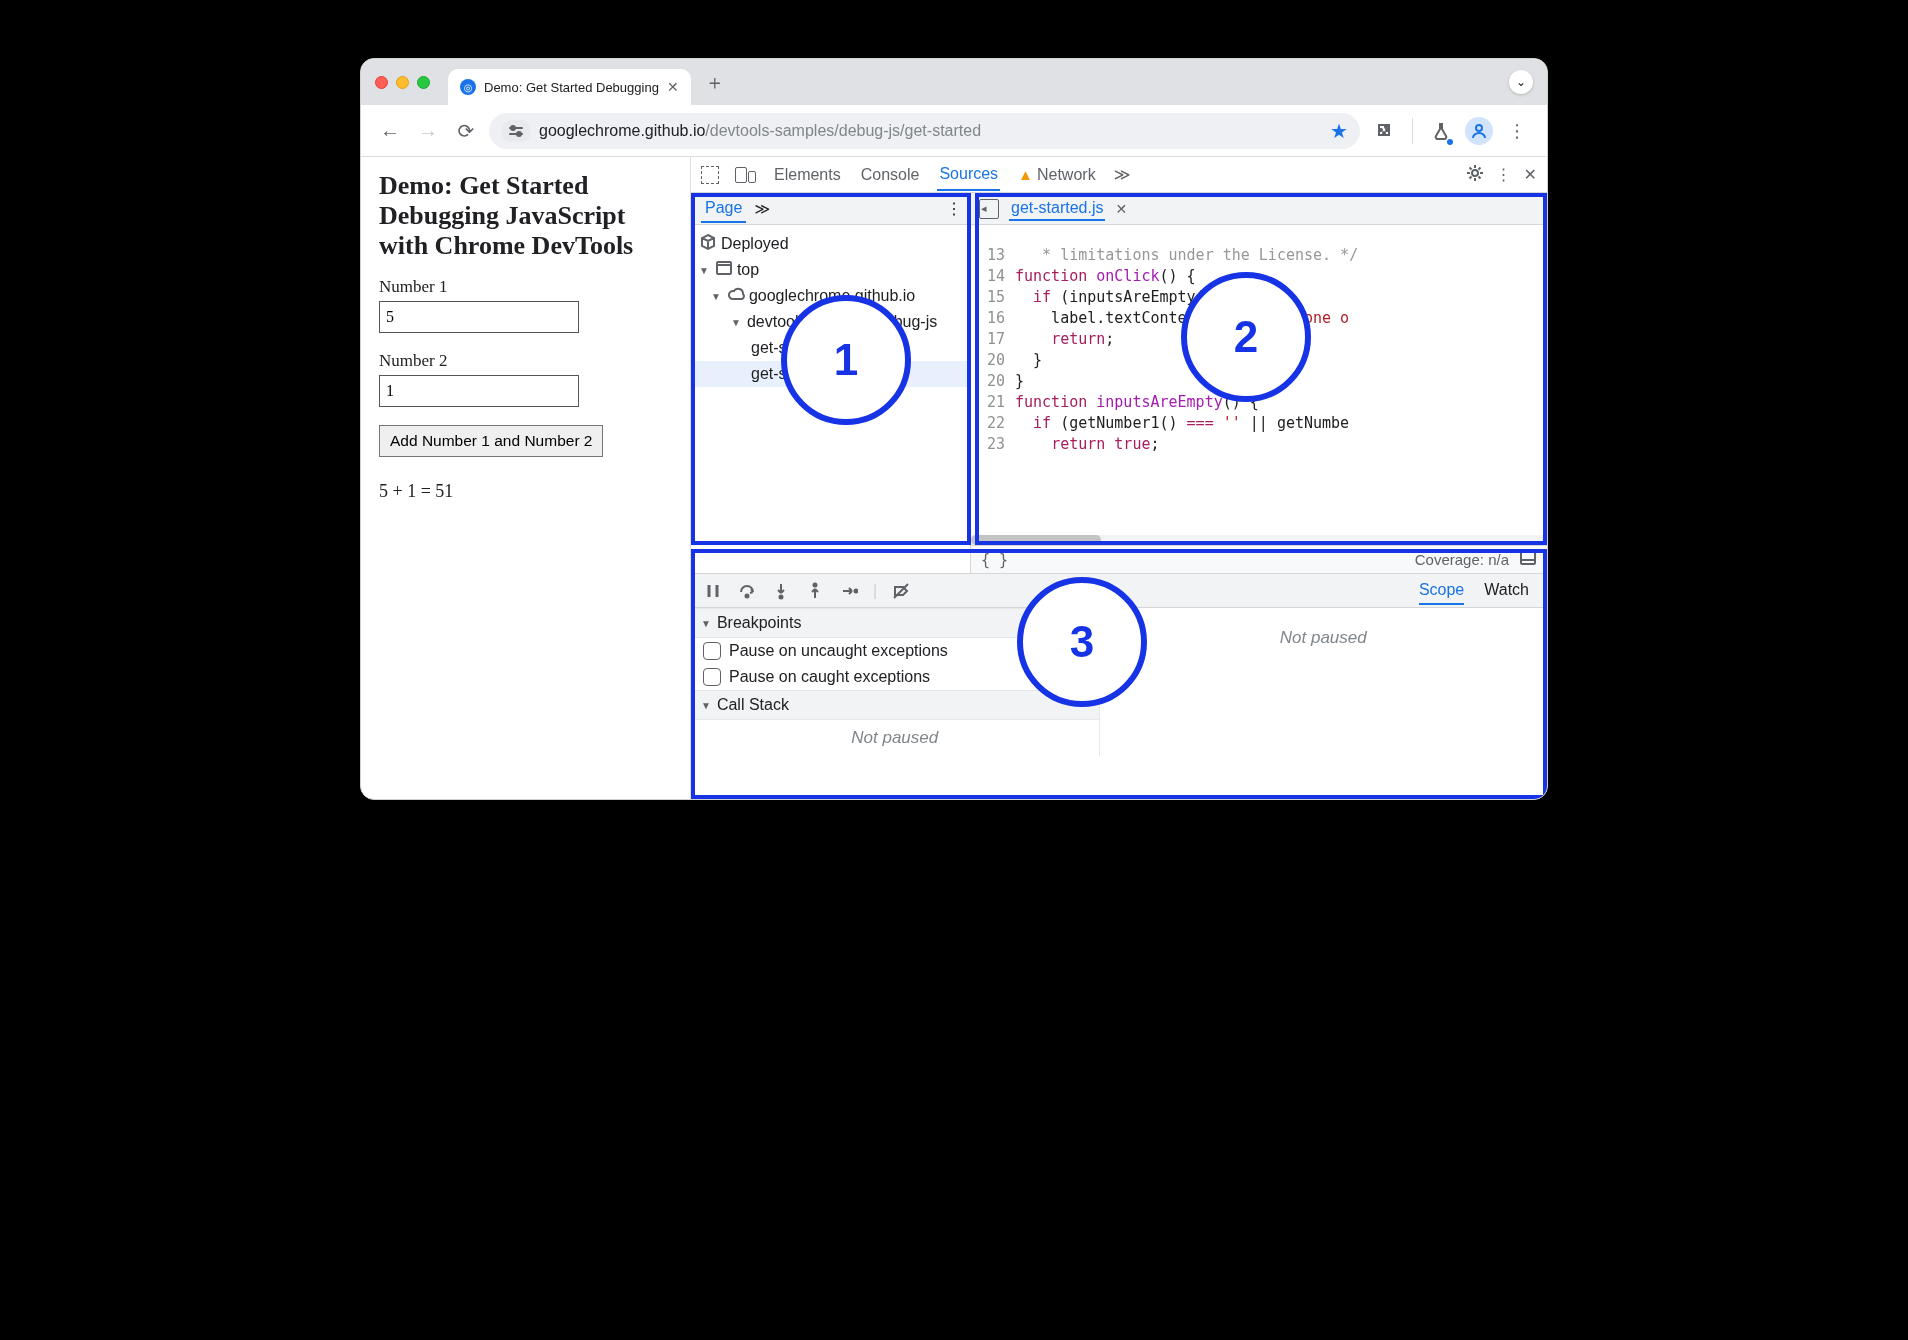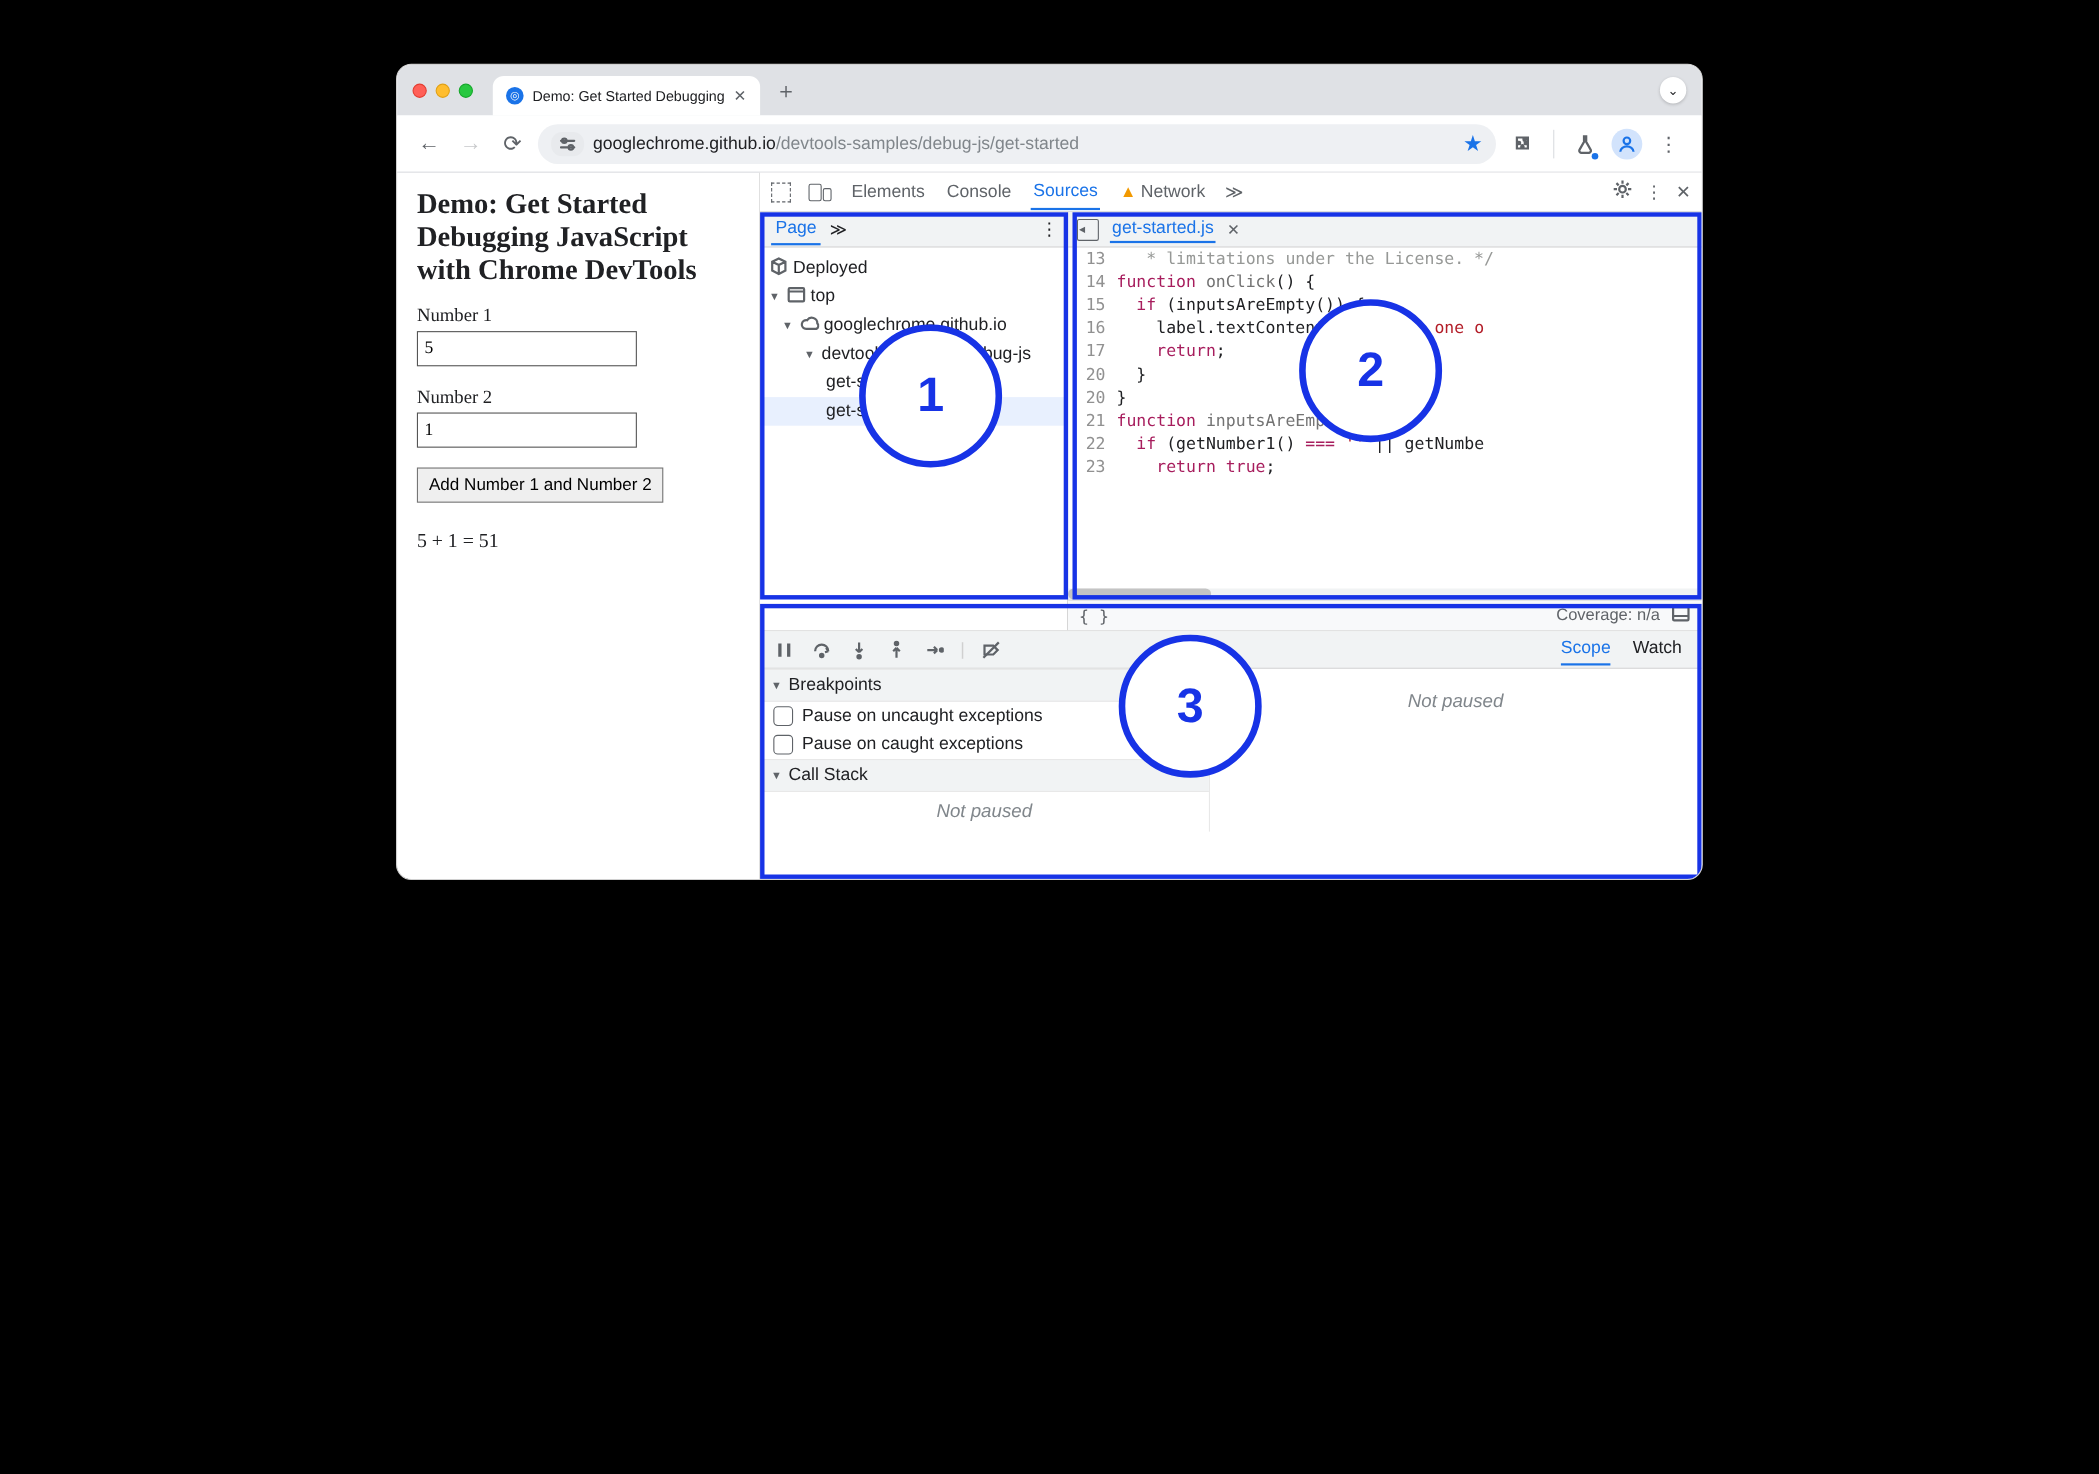--- a/index.html
+++ b/index.html
@@ -116,25 +116,25 @@
   .tree .indent1{padding-left:20px;} .tree .indent2{padding-left:40px;} .tree .indent3{padding-left:60px;}
   .tri { font-size:10px;color:#5f6368;}
   .ico { width:16px;display:inline-block;text-align:center;color:#5f6368;}
 
   
   .p2 { flex:1; display:flex;flex-direction:column;}
   .p2-tabs { height:32px; background:#f1f3f4; border-bottom:1px solid #d6d6d6; display:flex;align-items:center;padding:0 8px;gap:10px;font-size:16px;}
   .p2-tabs .collapse { width:20px;height:20px;border:1.5px solid #5f6368;border-radius:2px;display:inline-flex;align-items:center;padding-left:1px;font-size:11px;color:#5f6368;}
   .p2-tabs .filetab { color:#1a73e8; border-bottom:2px solid #1a73e8; padding:2px 2px;}
   .p2-tabs .close-x { color:#5f6368; font-size:14px;}
-  .code { flex:1; overflow:hidden; font-family: Menlo, Consolas, monospace; font-size:15px; line-height:1.4; position:relative;}
+  .code { flex:1; overflow:hidden; font-family: Menlo, Consolas, monospace; font-size:15px; line-height:1.4; position:relative;margin-top:20px;}
   .code .line { display:flex; }
   .code .ln { width:44px; text-align:right; color:#919191; padding-right:10px; user-select:none;}
   .code .src { white-space:pre; }
-  .tok-kw { color:#a71d5d; } .tok-fn{color:#737373;} .tok-str{color:#b31d28;} .tok-com{color:#969896;} .tok-op{color:#a71d5d;}
+  .tok-kw { color:#a71d5d; } .tok-fn{color:#a21caf;} .tok-str{color:#b31d28;} .tok-com{color:#969896;} .tok-op{color:#a71d5d;}
   .code-foot { height:28px; border-top:1px solid #d6d6d6; background:#f8f9fa; display:flex;align-items:center;padding:0 10px;font-size:15px;color:#5f6368;gap:8px;}
   .code-foot .r{margin-left:auto;display:flex;align-items:center;gap:10px;}
   .hscroll { height:10px; background:#f1f3f4;}
   .hscroll .thumb{height:10px;width:130px;background:#c4c4c4;border-radius:5px;}
 
   
   .p3 { flex:1; border-top:1px solid #d6d6d6;}
   .p3-head { height:34px; background:#f1f3f4; border-bottom:1px solid #d6d6d6; display:flex;align-items:center; font-size:16px;}
   .p3-toolbar{display:flex;align-items:center;gap:14px;padding:0 12px;}
   .dbg-btn { width:20px;height:20px;display:inline-flex;align-items:center;justify-content:center;color:#5f6368;}

